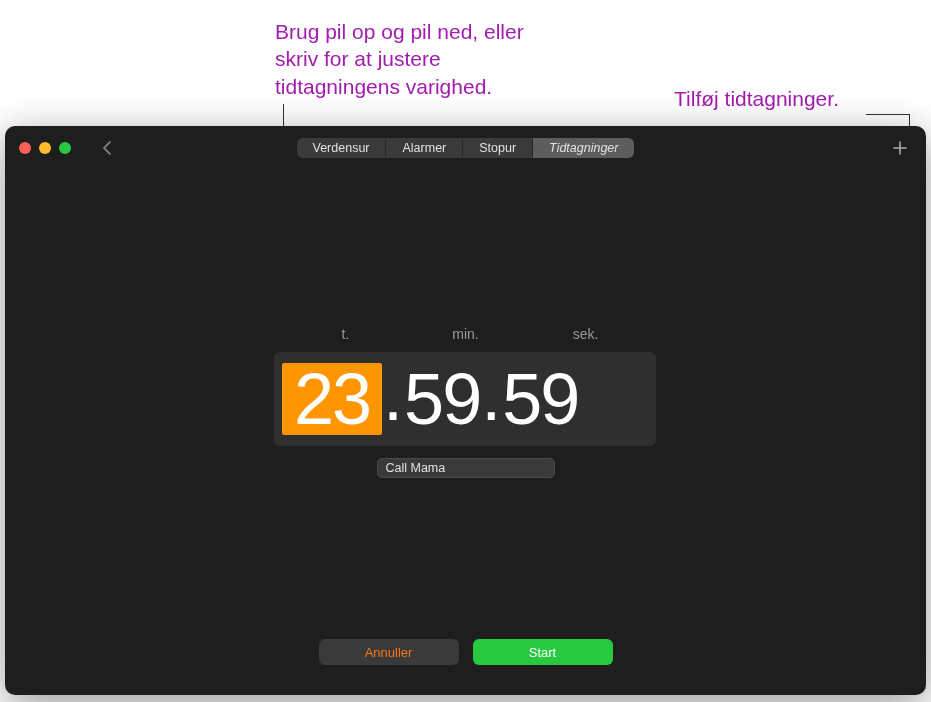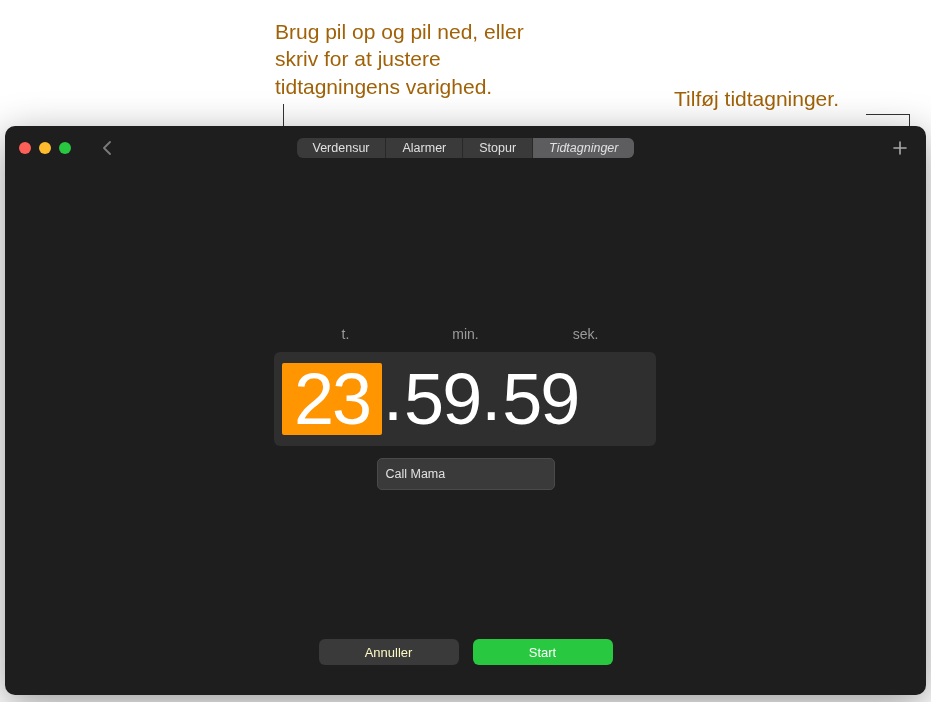--- a/index.html
+++ b/index.html
@@ -8,21 +8,21 @@
       height: 702px;
       background: #fff;
       font-family: -apple-system, "Helvetica Neue", Helvetica, Arial, sans-serif;
       position: relative;
       overflow: hidden;
     }
     .callout {
       position: absolute;
       font-size: 21px;
       line-height: 1.3;
-      color: #a16207;
+      color: #a21caf;
       font-weight: 400;
     }
     .callout-line {
       position: absolute;
       background: #333;
     }
     .callout-line.v { width: 1px; }
     .callout-line.h { height: 1px; }
     .window {
       position: absolute;
@@ -128,21 +128,21 @@
     }
     .fields {
       position: absolute;
       top: 288px;
       left: 50%;
       transform: translateX(-50%);
       width: 178px;
     }
     .name-field {
       width: 100%;
-      height: 32px;
+      height: 20px;
       background: #3a3a3b;
       border: 1px solid #4a4a4b;
       border-radius: 5px;
       color: #e0e0e0;
       font-size: 12.5px;
       padding: 0 8px;
       margin-bottom: 6px;
       display: flex;
       align-items: center;
     }
@@ -185,21 +185,21 @@
     .btn {
       width: 140px;
       height: 26px;
       border-radius: 6px;
       font-size: 13px;
       display: flex;
       align-items: center;
       justify-content: center;
       cursor: pointer;
     }
-    .btn.cancel { background: #3a3a3b; color: #fef9c3; }
+    .btn.cancel { background: #3a3a3b; color: #f97316; }
     .btn.start  { background: #28c840; color: #fff; }
   </style>
 </head>
 <body>
 
 <div class="callout" style="top:18px; left:275px; width:260px;">Brug pil op og pil ned, eller skriv for at justere tidtagningens varighed.</div>
 
 <div class="callout-line v" style="top:104px; left:283px; height:228px;"></div>
 
 <div class="callout" style="top:85px; left:674px;">Tilføj tidtagninger.</div>

